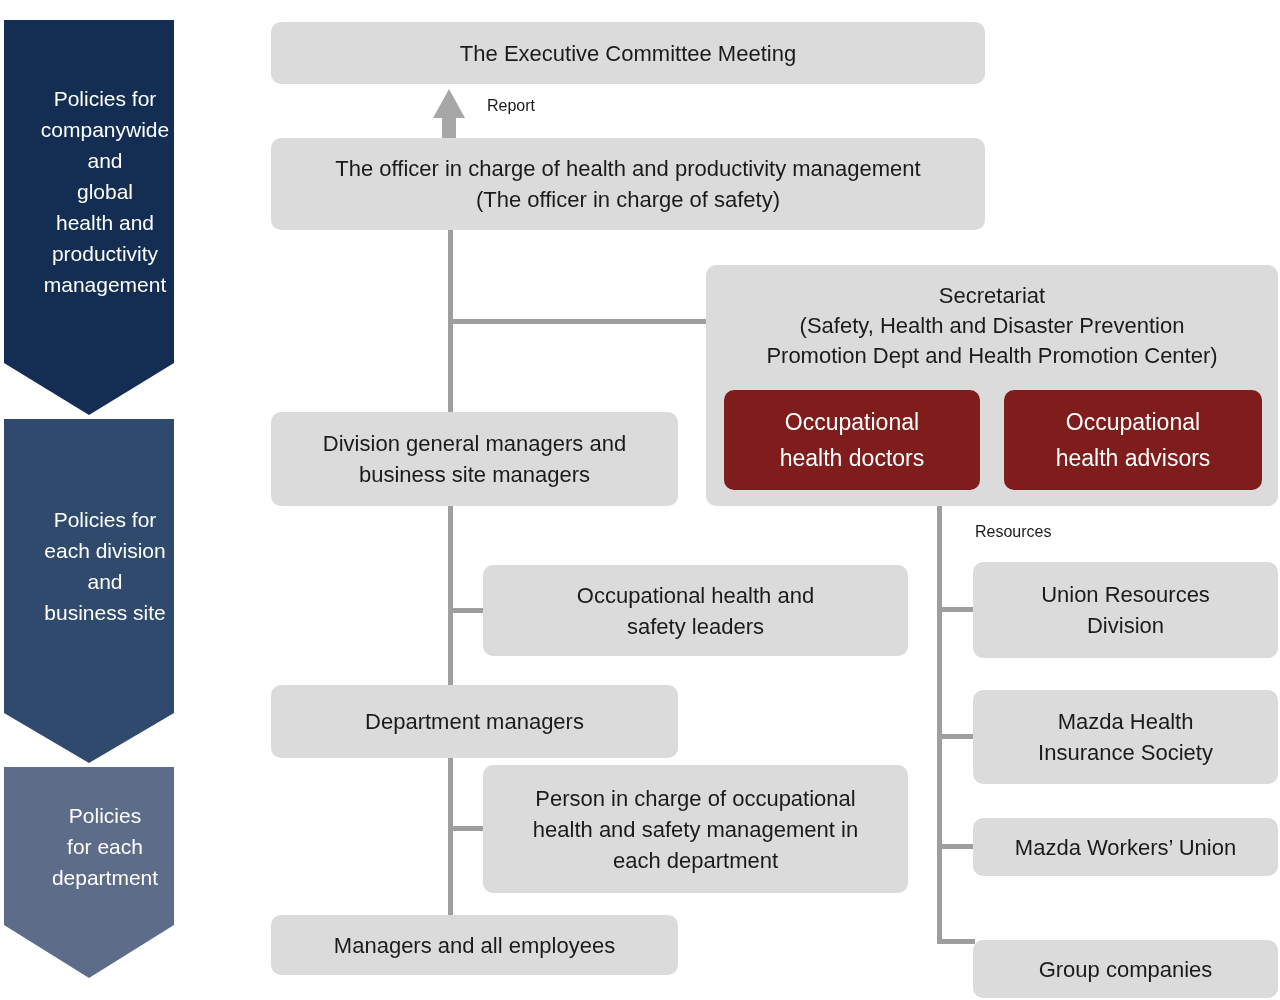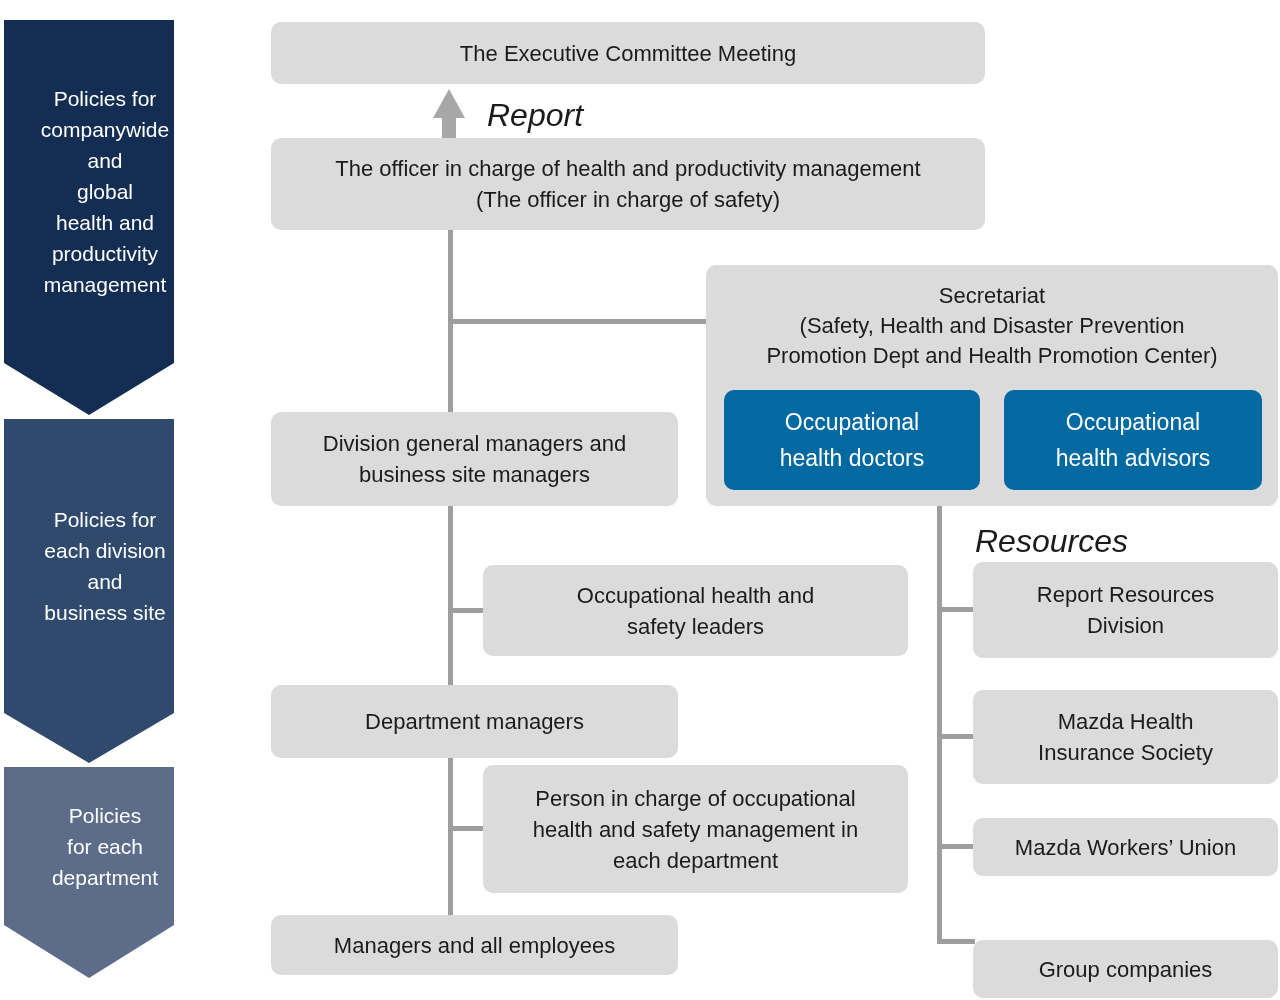--- a/index.html
+++ b/index.html
@@ -21,37 +21,37 @@
     clip-path:polygon(0 0,100% 0,100% 294px,50% 100%,0 294px);padding-bottom:50px;box-sizing:border-box;}
   #banner3{top:767px;height:211px;background:#5d6c89;
     clip-path:polygon(0 0,100% 0,100% 158px,50% 100%,0 158px);padding-bottom:53px;box-sizing:border-box;}
   
   .box{
     position:absolute;background:#dbdbdb;border-radius:10px;
     display:flex;align-items:center;justify-content:center;
     color:#1b1b1b;font-size:22px;line-height:31px;text-align:center;
     white-space:pre-line;box-sizing:border-box;
   }
-  .box.dark{background:#0369a1;color:#ffffff;font-size:23px;line-height:36px;}
+  .box.dark{background:#7f1d1d;color:#ffffff;font-size:23px;line-height:36px;}
   #box-exec{left:271px;top:22px;width:714px;height:62px;}
   #box-officer{left:271px;top:138px;width:714px;height:92px;}
   #box-secretariat{left:706px;top:265px;width:572px;height:241px;align-items:flex-start;padding-top:16px;font-size:22px;line-height:30px;}
   #box-doctors{left:724px;top:390px;width:256px;height:100px;}
   #box-advisors{left:1004px;top:390px;width:258px;height:100px;}
   #box-division{left:271px;top:412px;width:407px;height:94px;}
   #box-leaders{left:483px;top:565px;width:425px;height:91px;}
   #box-dept{left:271px;top:685px;width:407px;height:73px;}
   #box-person{left:483px;top:765px;width:425px;height:128px;}
   #box-managers{left:271px;top:915px;width:407px;height:60px;}
   #box-hr{left:973px;top:562px;width:305px;height:96px;}
   #box-insurance{left:973px;top:690px;width:305px;height:94px;}
   #box-union{left:973px;top:818px;width:305px;height:58px;}
   #box-group{left:973px;top:940px;width:305px;height:58px;}
   
-  .flabel{position:absolute;color:#1b1b1b;font-size:32px;font-style:italic;}
+  .flabel{position:absolute;color:#1b1b1b;font-size:16px;}
   #label-report{left:487px;top:97px;}
   #label-cooperate{left:975px;top:523px;}
   
   .line{position:absolute;background:#9e9e9e;}
   #spine-left{left:448px;top:230px;width:5px;height:685px;}
   #branch-secretariat{left:450px;top:319px;width:256px;height:5px;}
   #stub-leaders{left:450px;top:608px;width:35px;height:5px;}
   #stub-person{left:450px;top:826px;width:35px;height:5px;}
   #spine-right{left:937px;top:506px;width:5px;height:438px;}
   #stub-hr{left:939px;top:607px;width:36px;height:5px;}
@@ -116,20 +116,20 @@
 business site managers</div>
   <div class="box" id="box-leaders">Occupational health and
 safety leaders</div>
   <div class="box" id="box-dept">Department managers</div>
   <div class="box" id="box-person">Person in charge of occupational
 health and safety management in
 each department</div>
   <div class="box" id="box-managers">Managers and all employees</div>
 
   <div class="flabel" id="label-cooperate">Resources</div>
-  <div class="box" id="box-hr">Report Resources
+  <div class="box" id="box-hr">Union Resources
 Division</div>
   <div class="box" id="box-insurance">Mazda Health
 Insurance Society</div>
   <div class="box" id="box-union">Mazda Workers’ Union</div>
   <div class="box" id="box-group">Group companies</div>
 
 </div>
 
 </body></html>

